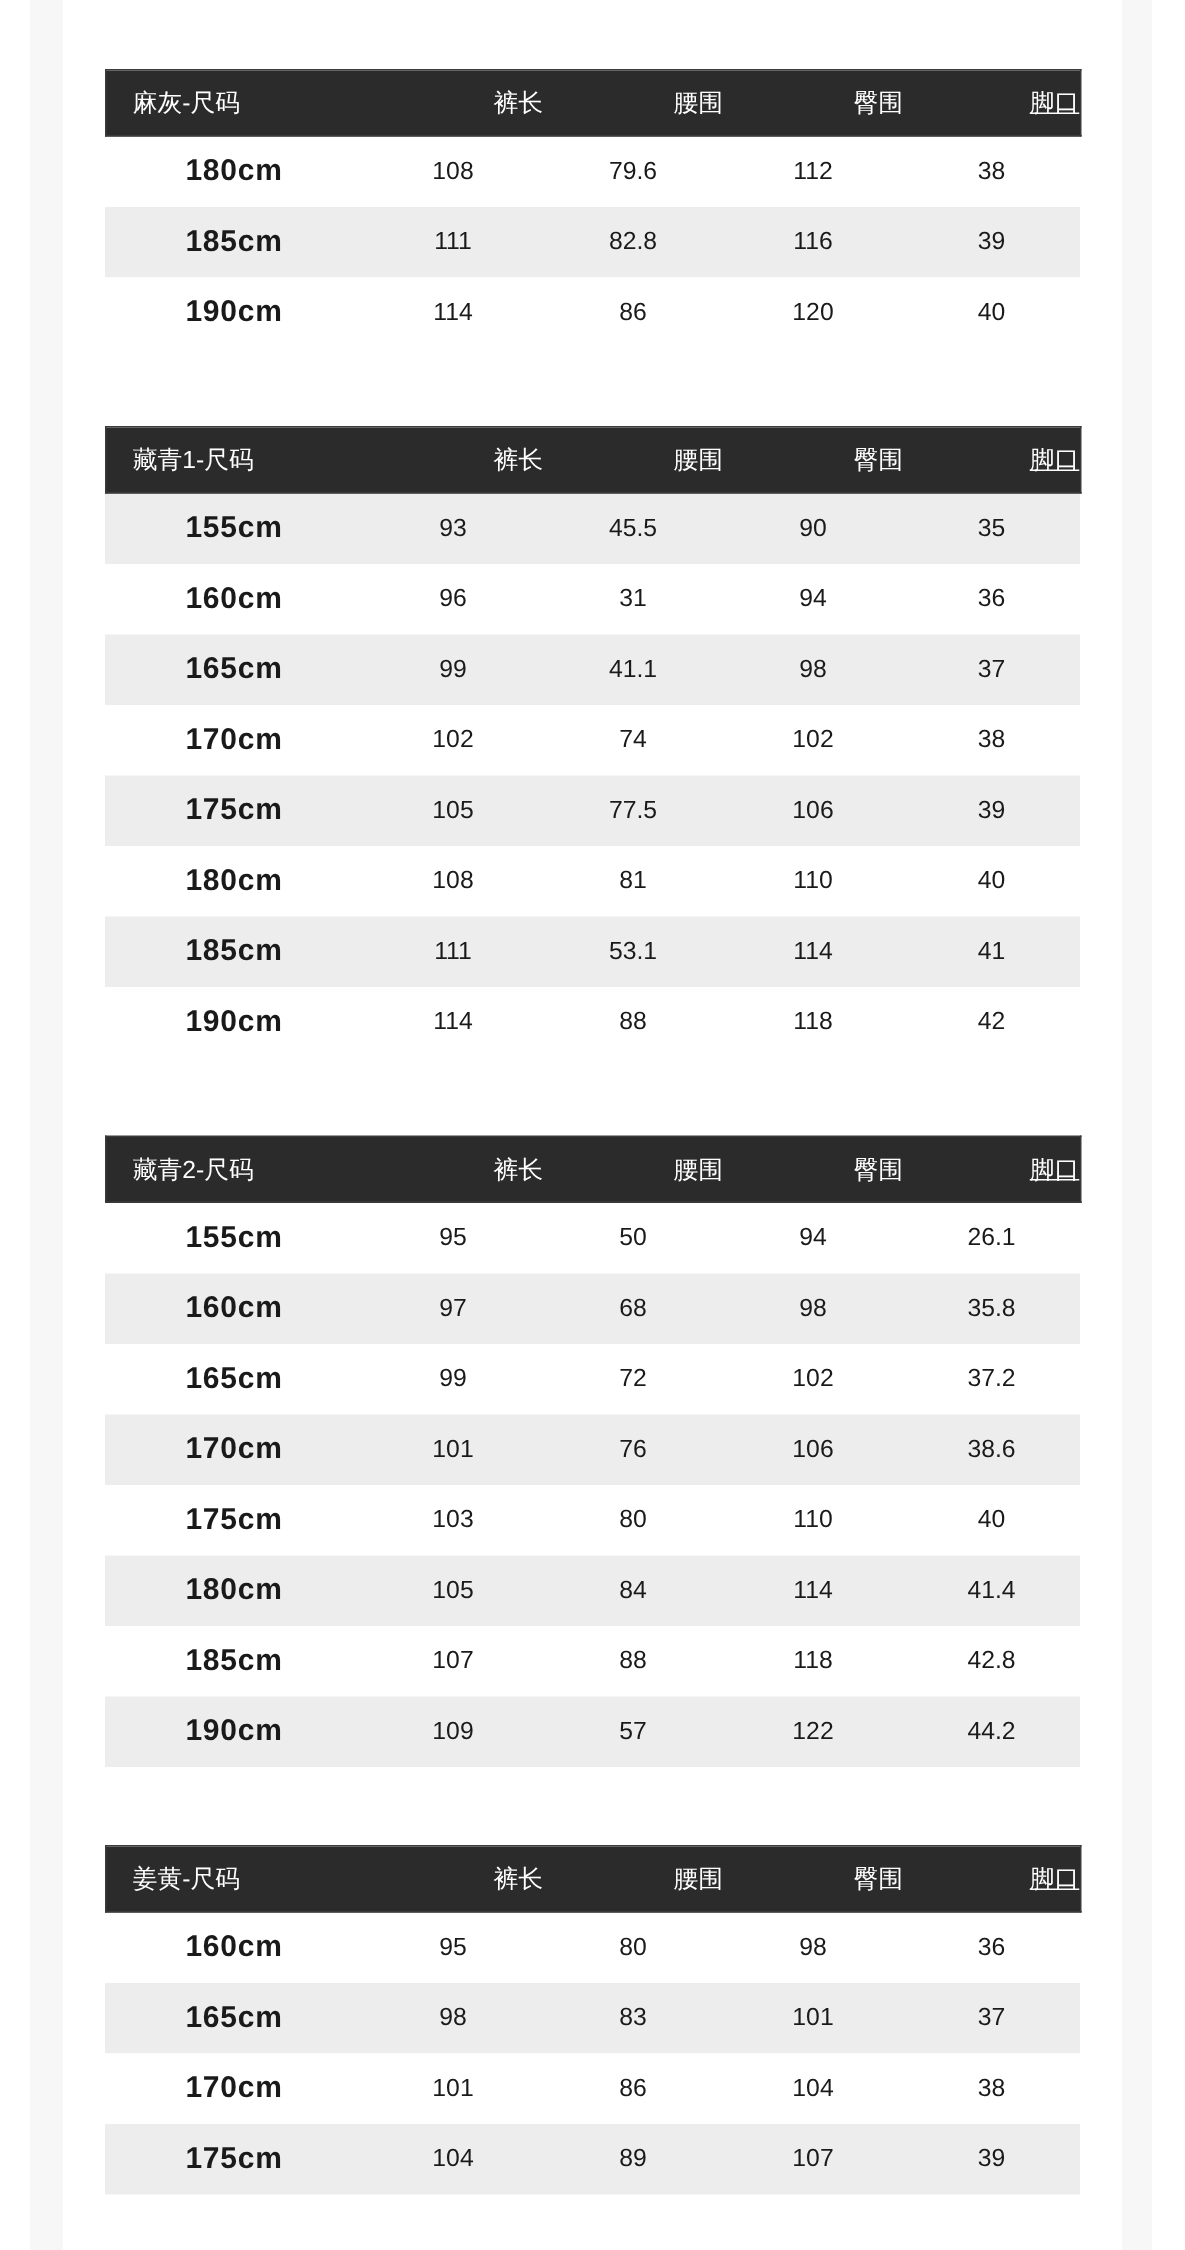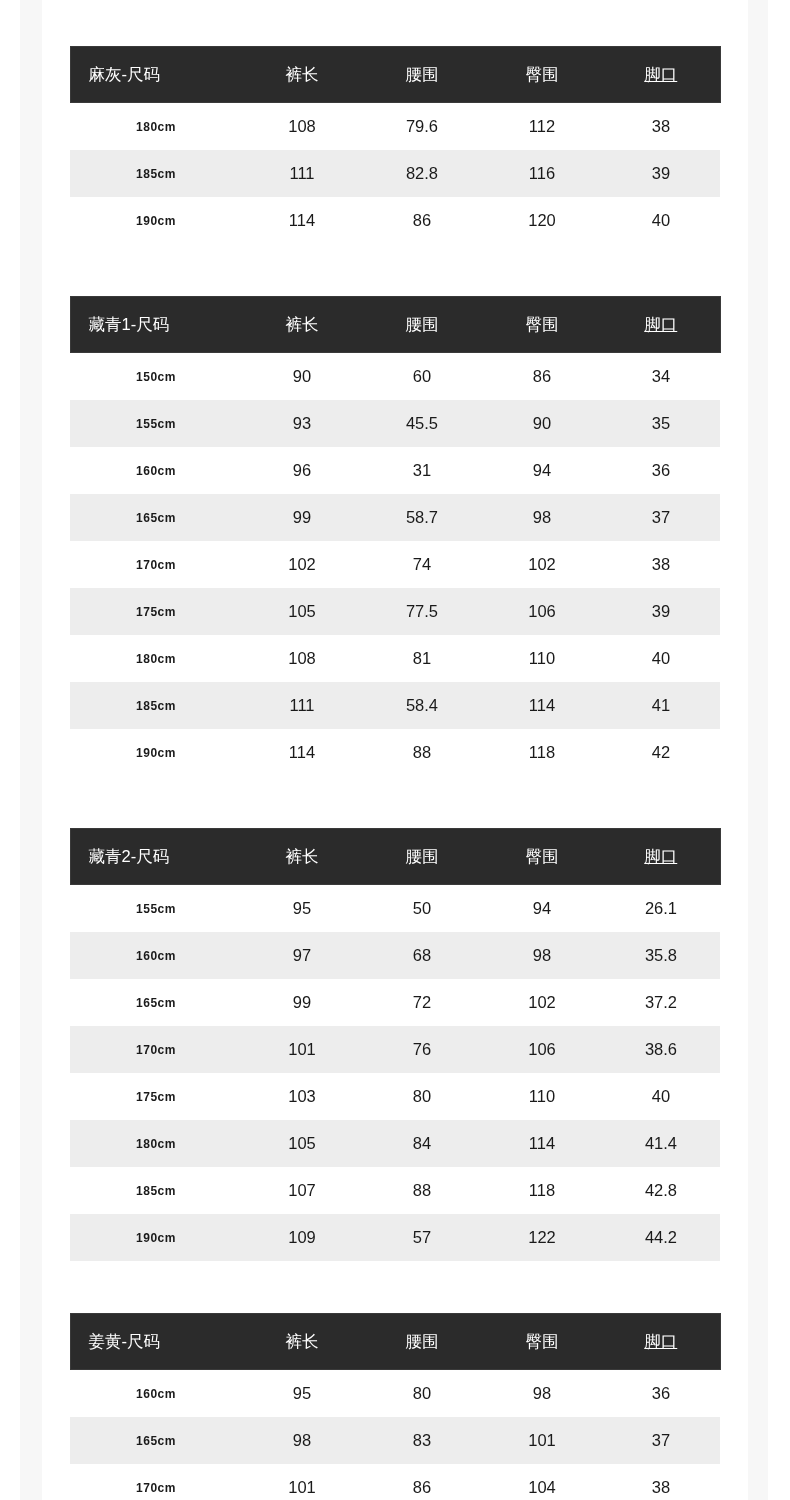--- a/index.html
+++ b/index.html
@@ -39,34 +39,35 @@
     border-collapse: collapse;
     table-layout: fixed;
   }
   .size-table:last-of-type { margin-bottom: 0; }
 
   .size-table thead th {
     background: #2b2b2b;
     color: #ffffff;
     font-size: 16.5px;
     font-weight: 400;
-    height: 56px;
+    height: 44px;
     padding: 0;
     text-align: center;
     border: 1px solid #3a3a3a;
     box-sizing: border-box;
   }
   .size-table thead th.col-size {
     text-align: left;
     padding-left: 18px;
     border-right: none;
   }
   .size-table thead th.col-val {
     border-left: none;
     border-right: none;
+    text-align: right;
   }
   .size-table thead th.col-val.last {
     border-right: 1px solid #3a3a3a;
     text-decoration: underline;
   }
 
   .size-table tbody td {
     height: 47px;
     padding: 0;
     font-size: 16.5px;
@@ -75,21 +76,21 @@
     border: none;
     background: #ffffff;
   }
   .size-table tbody tr.alt td {
     background: #ededed;
   }
   .size-table tbody td.col-size {
     font-weight: 700;
     letter-spacing: 0.5px;
     text-align: center;
-    font-size: 12px;
+    font-size: 20px;
   }
 
   col.c-size { width: 172px; }
   col.c-a    { width: 120px; }
   col.c-b    { width: 120px; }
   col.c-c    { width: 120px; }
   col.c-d    { width: 118px; }
 </style>
 </head>
 <body>
@@ -152,45 +153,38 @@
     <thead>
       <tr>
         <th class="col-size">藏青1-尺码</th>
         <th class="col-val">裤长</th>
         <th class="col-val">腰围</th>
         <th class="col-val">臀围</th>
         <th class="col-val last">脚口</th>
       </tr>
     </thead>
     <tbody>
-      <tr>
-        <td class="col-size">150cm</td>
-        <td>90</td>
-        <td>60</td>
-        <td>86</td>
-        <td>34</td>
-      </tr>
       <tr class="alt">
         <td class="col-size">155cm</td>
         <td>93</td>
         <td>45.5</td>
         <td>90</td>
         <td>35</td>
       </tr>
       <tr>
         <td class="col-size">160cm</td>
         <td>96</td>
         <td>31</td>
         <td>94</td>
         <td>36</td>
       </tr>
       <tr class="alt">
         <td class="col-size">165cm</td>
         <td>99</td>
-        <td>58.7</td>
+        <td>41.1</td>
         <td>98</td>
         <td>37</td>
       </tr>
       <tr>
         <td class="col-size">170cm</td>
         <td>102</td>
         <td>74</td>
         <td>102</td>
         <td>38</td>
       </tr>
@@ -204,21 +198,21 @@
       <tr>
         <td class="col-size">180cm</td>
         <td>108</td>
         <td>81</td>
         <td>110</td>
         <td>40</td>
       </tr>
       <tr class="alt">
         <td class="col-size">185cm</td>
         <td>111</td>
-        <td>58.4</td>
+        <td>53.1</td>
         <td>114</td>
         <td>41</td>
       </tr>
       <tr>
         <td class="col-size">190cm</td>
         <td>114</td>
         <td>88</td>
         <td>118</td>
         <td>42</td>
       </tr>

